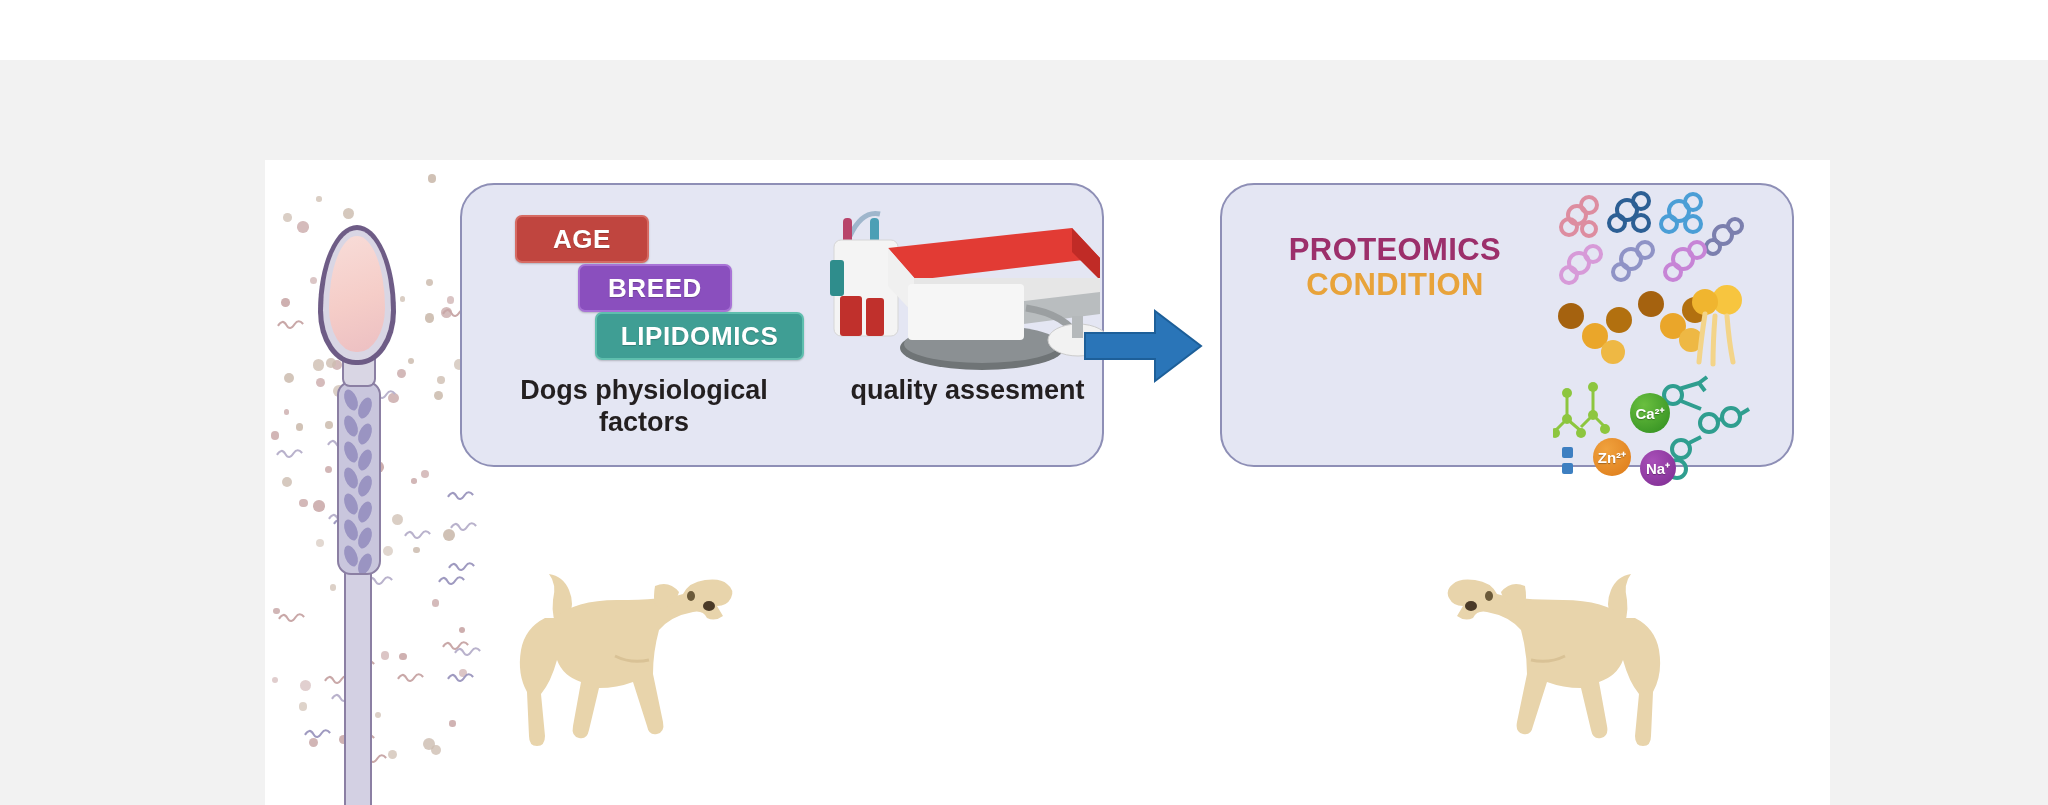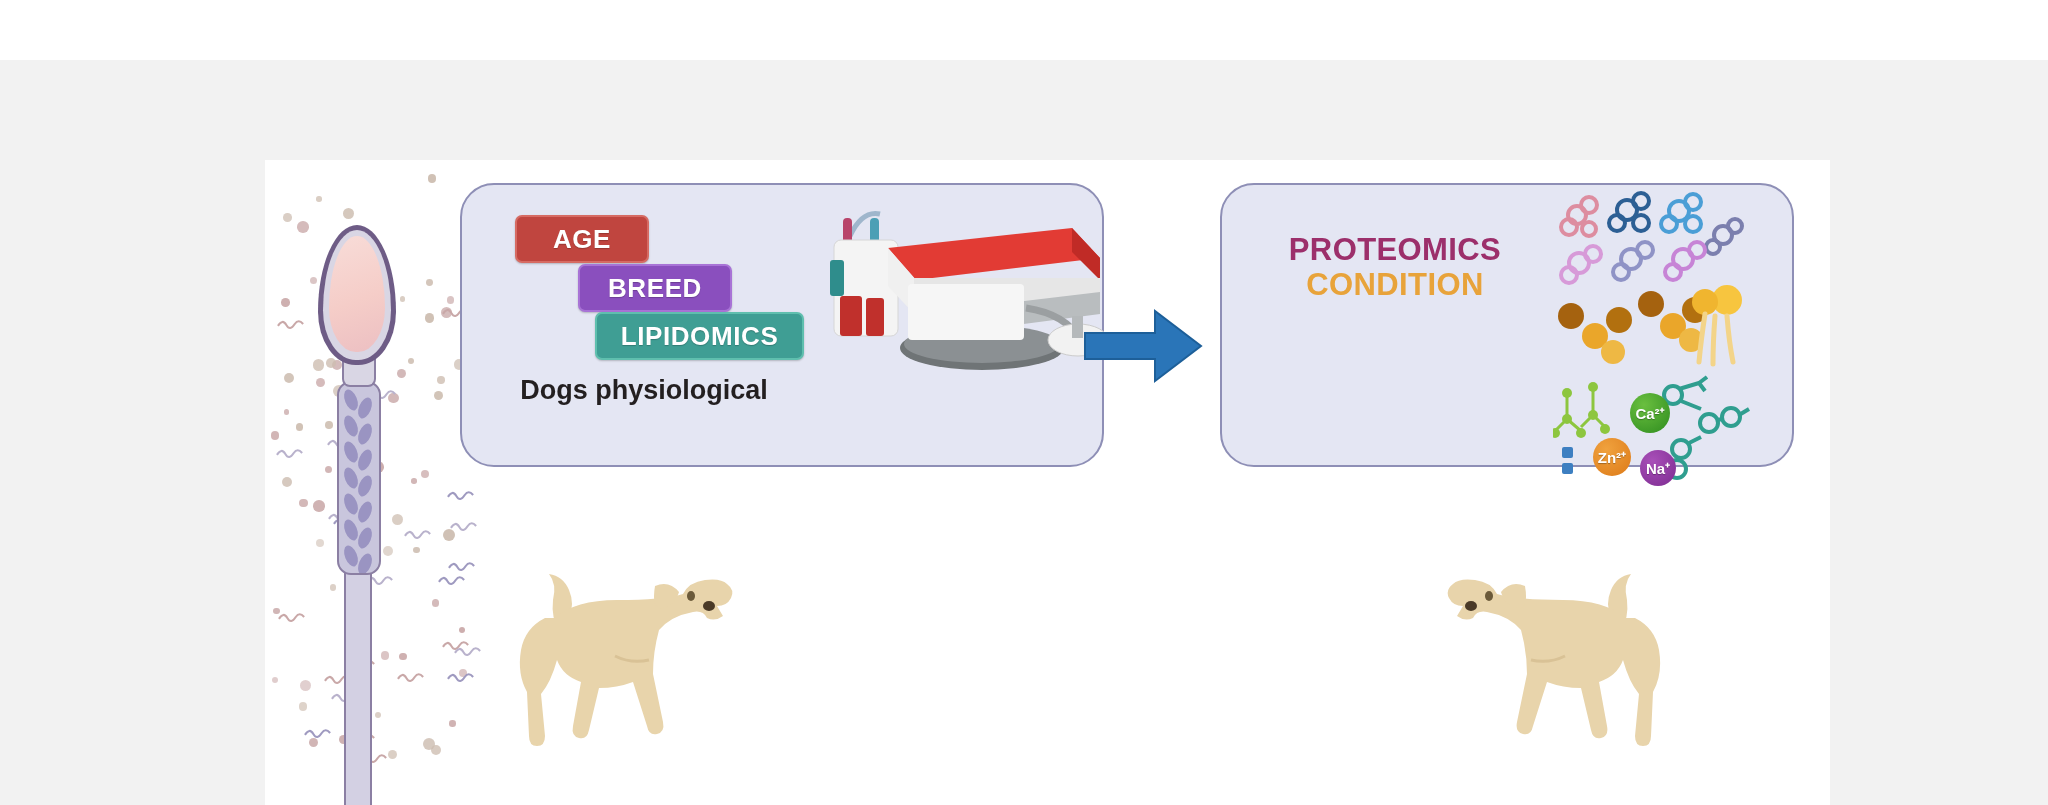--- a/index.html
+++ b/index.html
@@ -292,20 +292,21 @@
     <div class="panel" style="left:195px;top:23px;width:640px;height:280px;"></div>
 
     <div class="badge badge-age" style="left:250px;top:55px;width:130px;height:44px;">AGE</div>
 
     <div class="badge badge-breed" style="left:313px;top:104px;width:150px;height:44px;">BREED</div>
 
     <div class="badge badge-condition" style="left:330px;top:152px;width:205px;height:44px;">LIPIDOMICS</div>
 
     <div class="cap" style="left:214px;top:215px;width:330px;">
       <div>Dogs physiological</div>
+      <div>factors</div>
     </div>
 
     <svg style="position:absolute;left:545px;top:28px;width:300px;height:185px;" viewBox="0 0 300 185">
       <ellipse cx="172" cy="160" rx="82" ry="22" fill="#6f7476"></ellipse>
       <ellipse cx="172" cy="156" rx="78" ry="19" fill="#8b9093"></ellipse>
       <path d="M40 48 q12 -26 30 -22" stroke="#9fb6cc" stroke-width="5" fill="none"></path>
       <rect x="33" y="30" width="9" height="36" rx="4" fill="#b8446a"></rect>
       <rect x="60" y="30" width="9" height="36" rx="4" fill="#4b9fb5"></rect>
       <rect x="24" y="52" width="64" height="96" rx="7" fill="#f4f4f4" stroke="#d6d6d6"></rect>
       <rect x="20" y="72" width="14" height="36" rx="3" fill="#2f8d8c"></rect>
@@ -316,20 +317,21 @@
       <path d="M78 60 L106 92 L106 128 L78 98 Z" fill="#f0f0f0"></path>
       <rect x="104" y="90" width="186" height="36" fill="#e6e6e6"></rect>
       <path d="M106 126 L290 104 L290 126 L106 150 Z" fill="#b9bdbf"></path>
       <rect x="98" y="96" width="116" height="56" rx="4" fill="#f6f6f6"></rect>
       <path d="M216 120 q40 6 54 32" stroke="#9b9fa1" stroke-width="7" fill="none"></path>
       <ellipse cx="268" cy="152" rx="30" ry="16" fill="#f2f2f2" stroke="#ccc"></ellipse>
       <rect x="262" y="128" width="11" height="22" fill="#b5b9bb"></rect>
     </svg>
 
     <div class="cap" style="left:570px;top:215px;width:265px;">
+      <div>quality assesment</div>
     </div>
 
     <svg style="position:absolute;left:818px;top:143px;width:122px;height:86px;" viewBox="0 0 122 86">
       <path d="M2 30 L72 30 L72 8 L118 43 L72 78 L72 56 L2 56 Z" fill="#2a75b8" stroke="#1d5f99" stroke-width="2"></path>
     </svg>
 
     <div class="panel" style="left:955px;top:23px;width:570px;height:280px;"></div>
 
     <div class="omic" id="omic-prot" style="left:985px;top:48px;width:290px;margin-top:24px;">PROTEOMICS</div>
 

